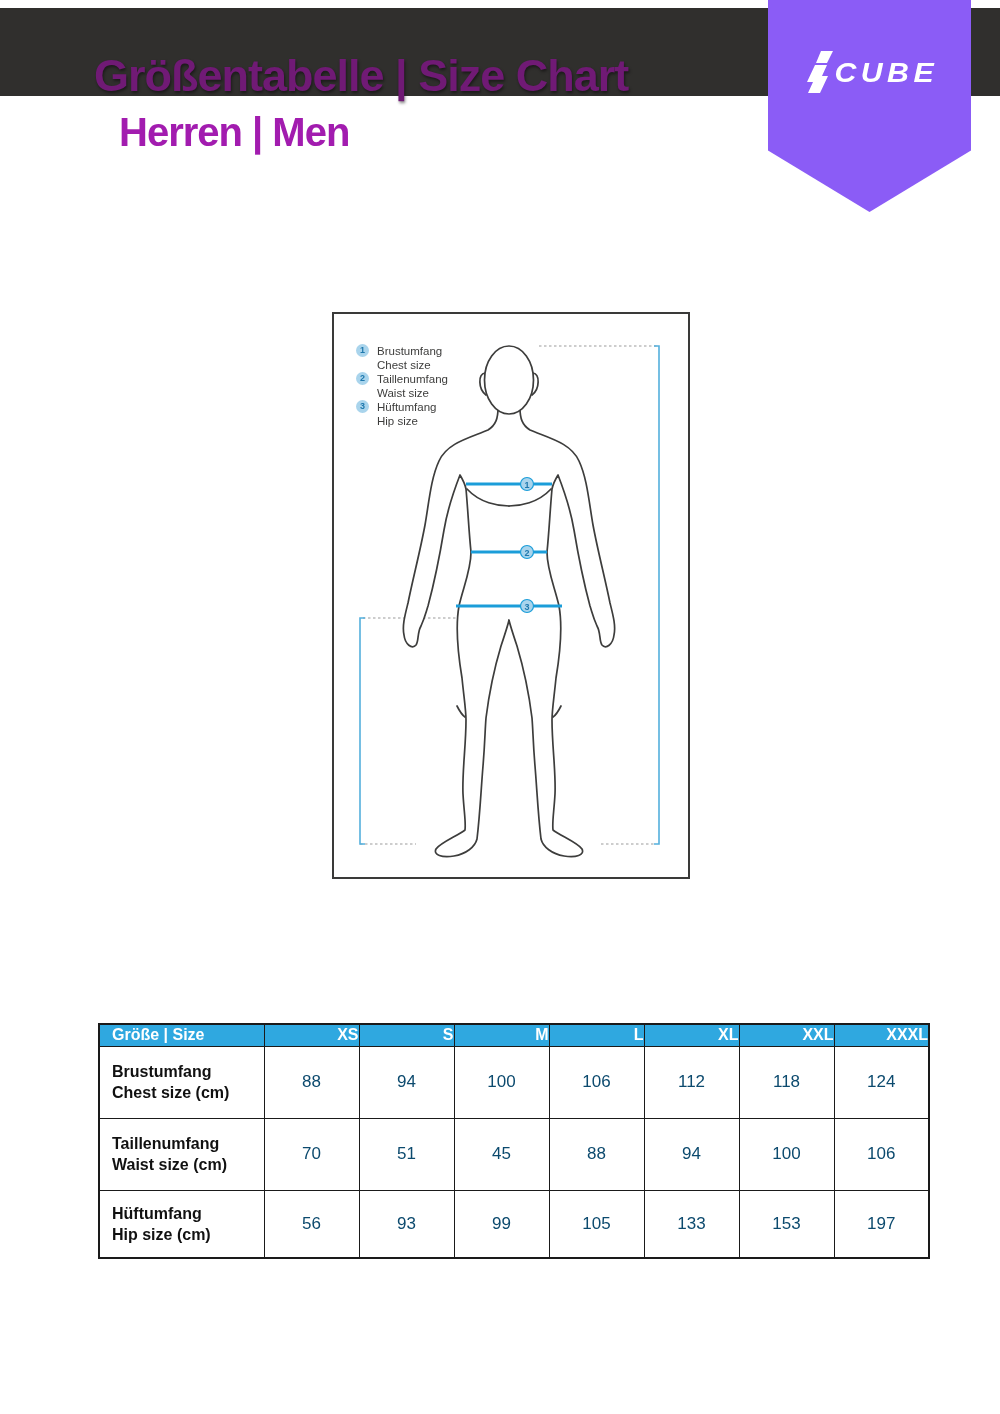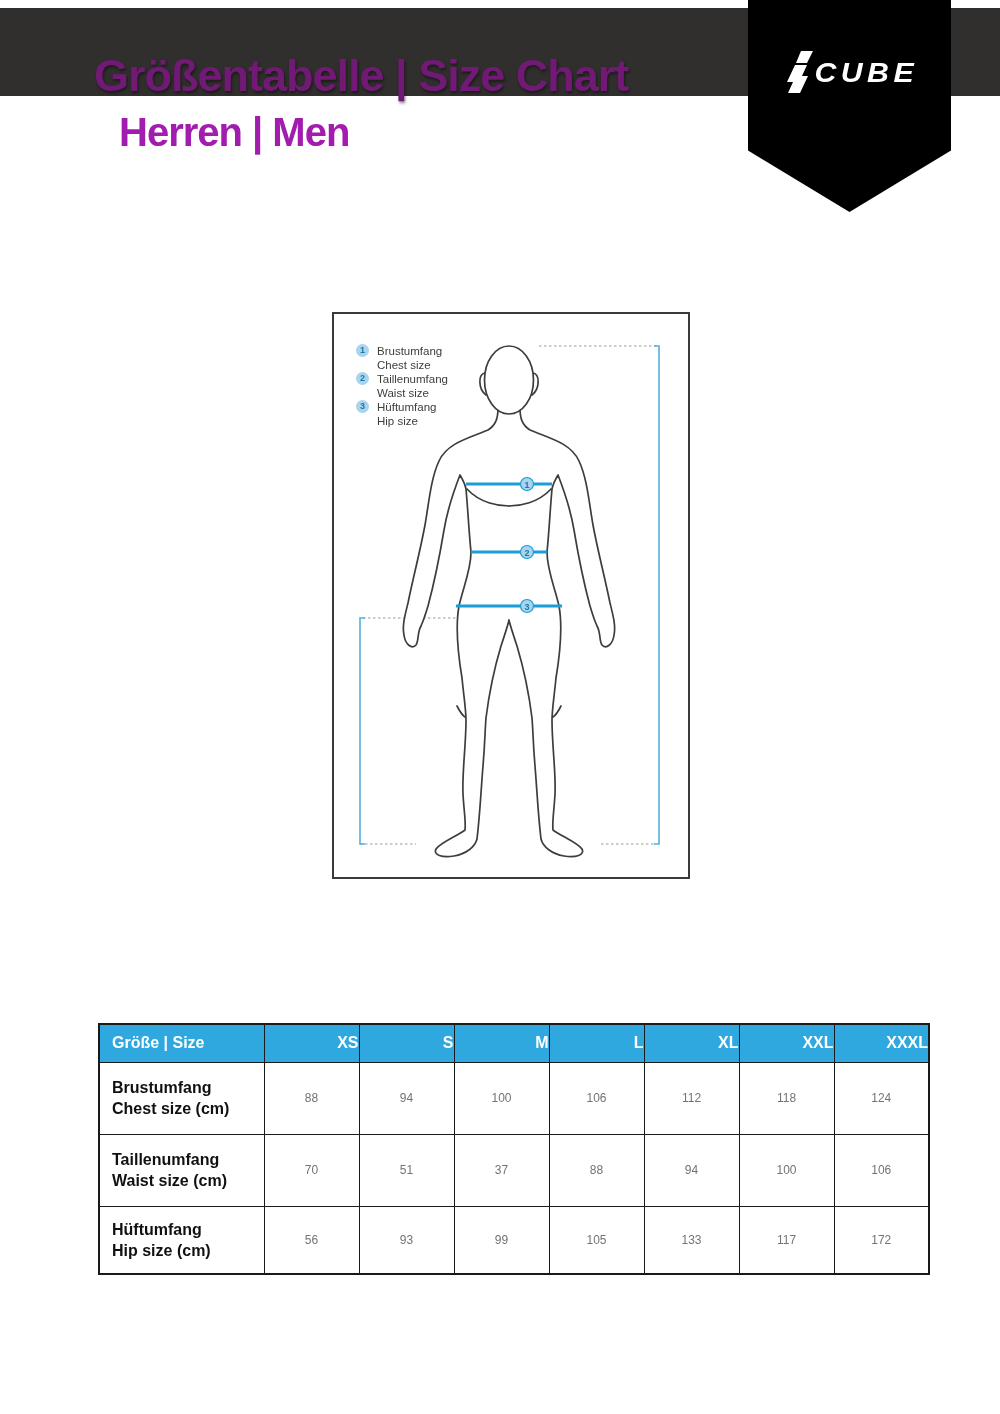--- a/index.html
+++ b/index.html
@@ -18,22 +18,22 @@
     color:#701a75; white-space:nowrap;
     text-shadow:1px 2px 3px rgba(0,0,0,0.45);
   }
   .page-subtitle {
     position:absolute; left:119px; top:110px; z-index:2;
     font-size:40px; font-weight:bold; letter-spacing:-1px;
     color:#a21caf; white-space:nowrap;
   }
   
   .ribbon {
-    position:absolute; left:748px; top:0; width:203px; height:212px;
-    background:#000000; z-index:3;
+    position:absolute; left:768px; top:0; width:203px; height:212px;
+    background:#8b5cf6; z-index:3;
     clip-path:polygon(0 0, 100% 0, 100% 71%, 50% 100%, 0 71%);
     text-align:center;
   }
   .logo-row {
     position:absolute; top:50px; left:0; width:100%;
     display:flex; align-items:center; justify-content:center; gap:5px;
   }
   .cube-text {
     color:#ffffff; font-weight:bold; font-style:italic;
     font-size:27px; letter-spacing:4px; line-height:1;
@@ -55,35 +55,35 @@
   }
   .legend-text { font-size:11.5px; line-height:14px; color:#3d3d3c; }
   .legend-text span { display:block; }
   
   table.size-table {
     position:absolute; left:98px; top:1023px; width:832px;
     border-collapse:collapse; table-layout:fixed;
     border:2px solid #1a1a1a;
   }
   .size-table th, .size-table td { border:1.5px solid #1a1a1a; padding:0; }
-  .size-table thead tr { height:38px; }
+  .size-table thead tr { height:22px; }
   .size-table thead th {
     background:#2fa8e0; color:#ffffff; font-size:16px; font-weight:bold;
     text-align:right; vertical-align:middle;
   }
   .size-table thead th.label-col { text-align:left; padding-left:12px; }
   .size-table tbody tr { height:72px; }
   .size-table tbody tr:last-child { height:68px; }
   .size-table tbody th {
     text-align:left; padding-left:12px; vertical-align:middle;
     font-size:16px; line-height:21px; color:#111111; font-weight:bold;
   }
   .size-table tbody td {
     text-align:center; vertical-align:middle;
-    font-size:12px; font-weight:normal; color:#737373;
+    font-size:17px; font-weight:normal; color:#0c4a6e;
   }
   .size-table tbody th span { display:block; }
 </style>
 </head>
 <body>
 
 <div class="header-bar"></div>
 <div class="page-title">Größentabelle | Size Chart</div>
 <div class="page-subtitle">Herren | Men</div>
 
@@ -223,33 +223,33 @@
       <td>118</td>
       <td>124</td>
     </tr>
     <tr>
       <th>
         <span>Taillenumfang</span>
         <span>Waist size (cm)</span>
       </th>
       <td>70</td>
       <td>51</td>
-      <td>37</td>
+      <td>45</td>
       <td>88</td>
       <td>94</td>
       <td>100</td>
       <td>106</td>
     </tr>
     <tr>
       <th>
         <span>Hüftumfang</span>
         <span>Hip size (cm)</span>
       </th>
       <td>56</td>
       <td>93</td>
       <td>99</td>
       <td>105</td>
       <td>133</td>
-      <td>117</td>
-      <td>172</td>
+      <td>153</td>
+      <td>197</td>
     </tr>
   </tbody>
 </table>
 
 </body></html>

